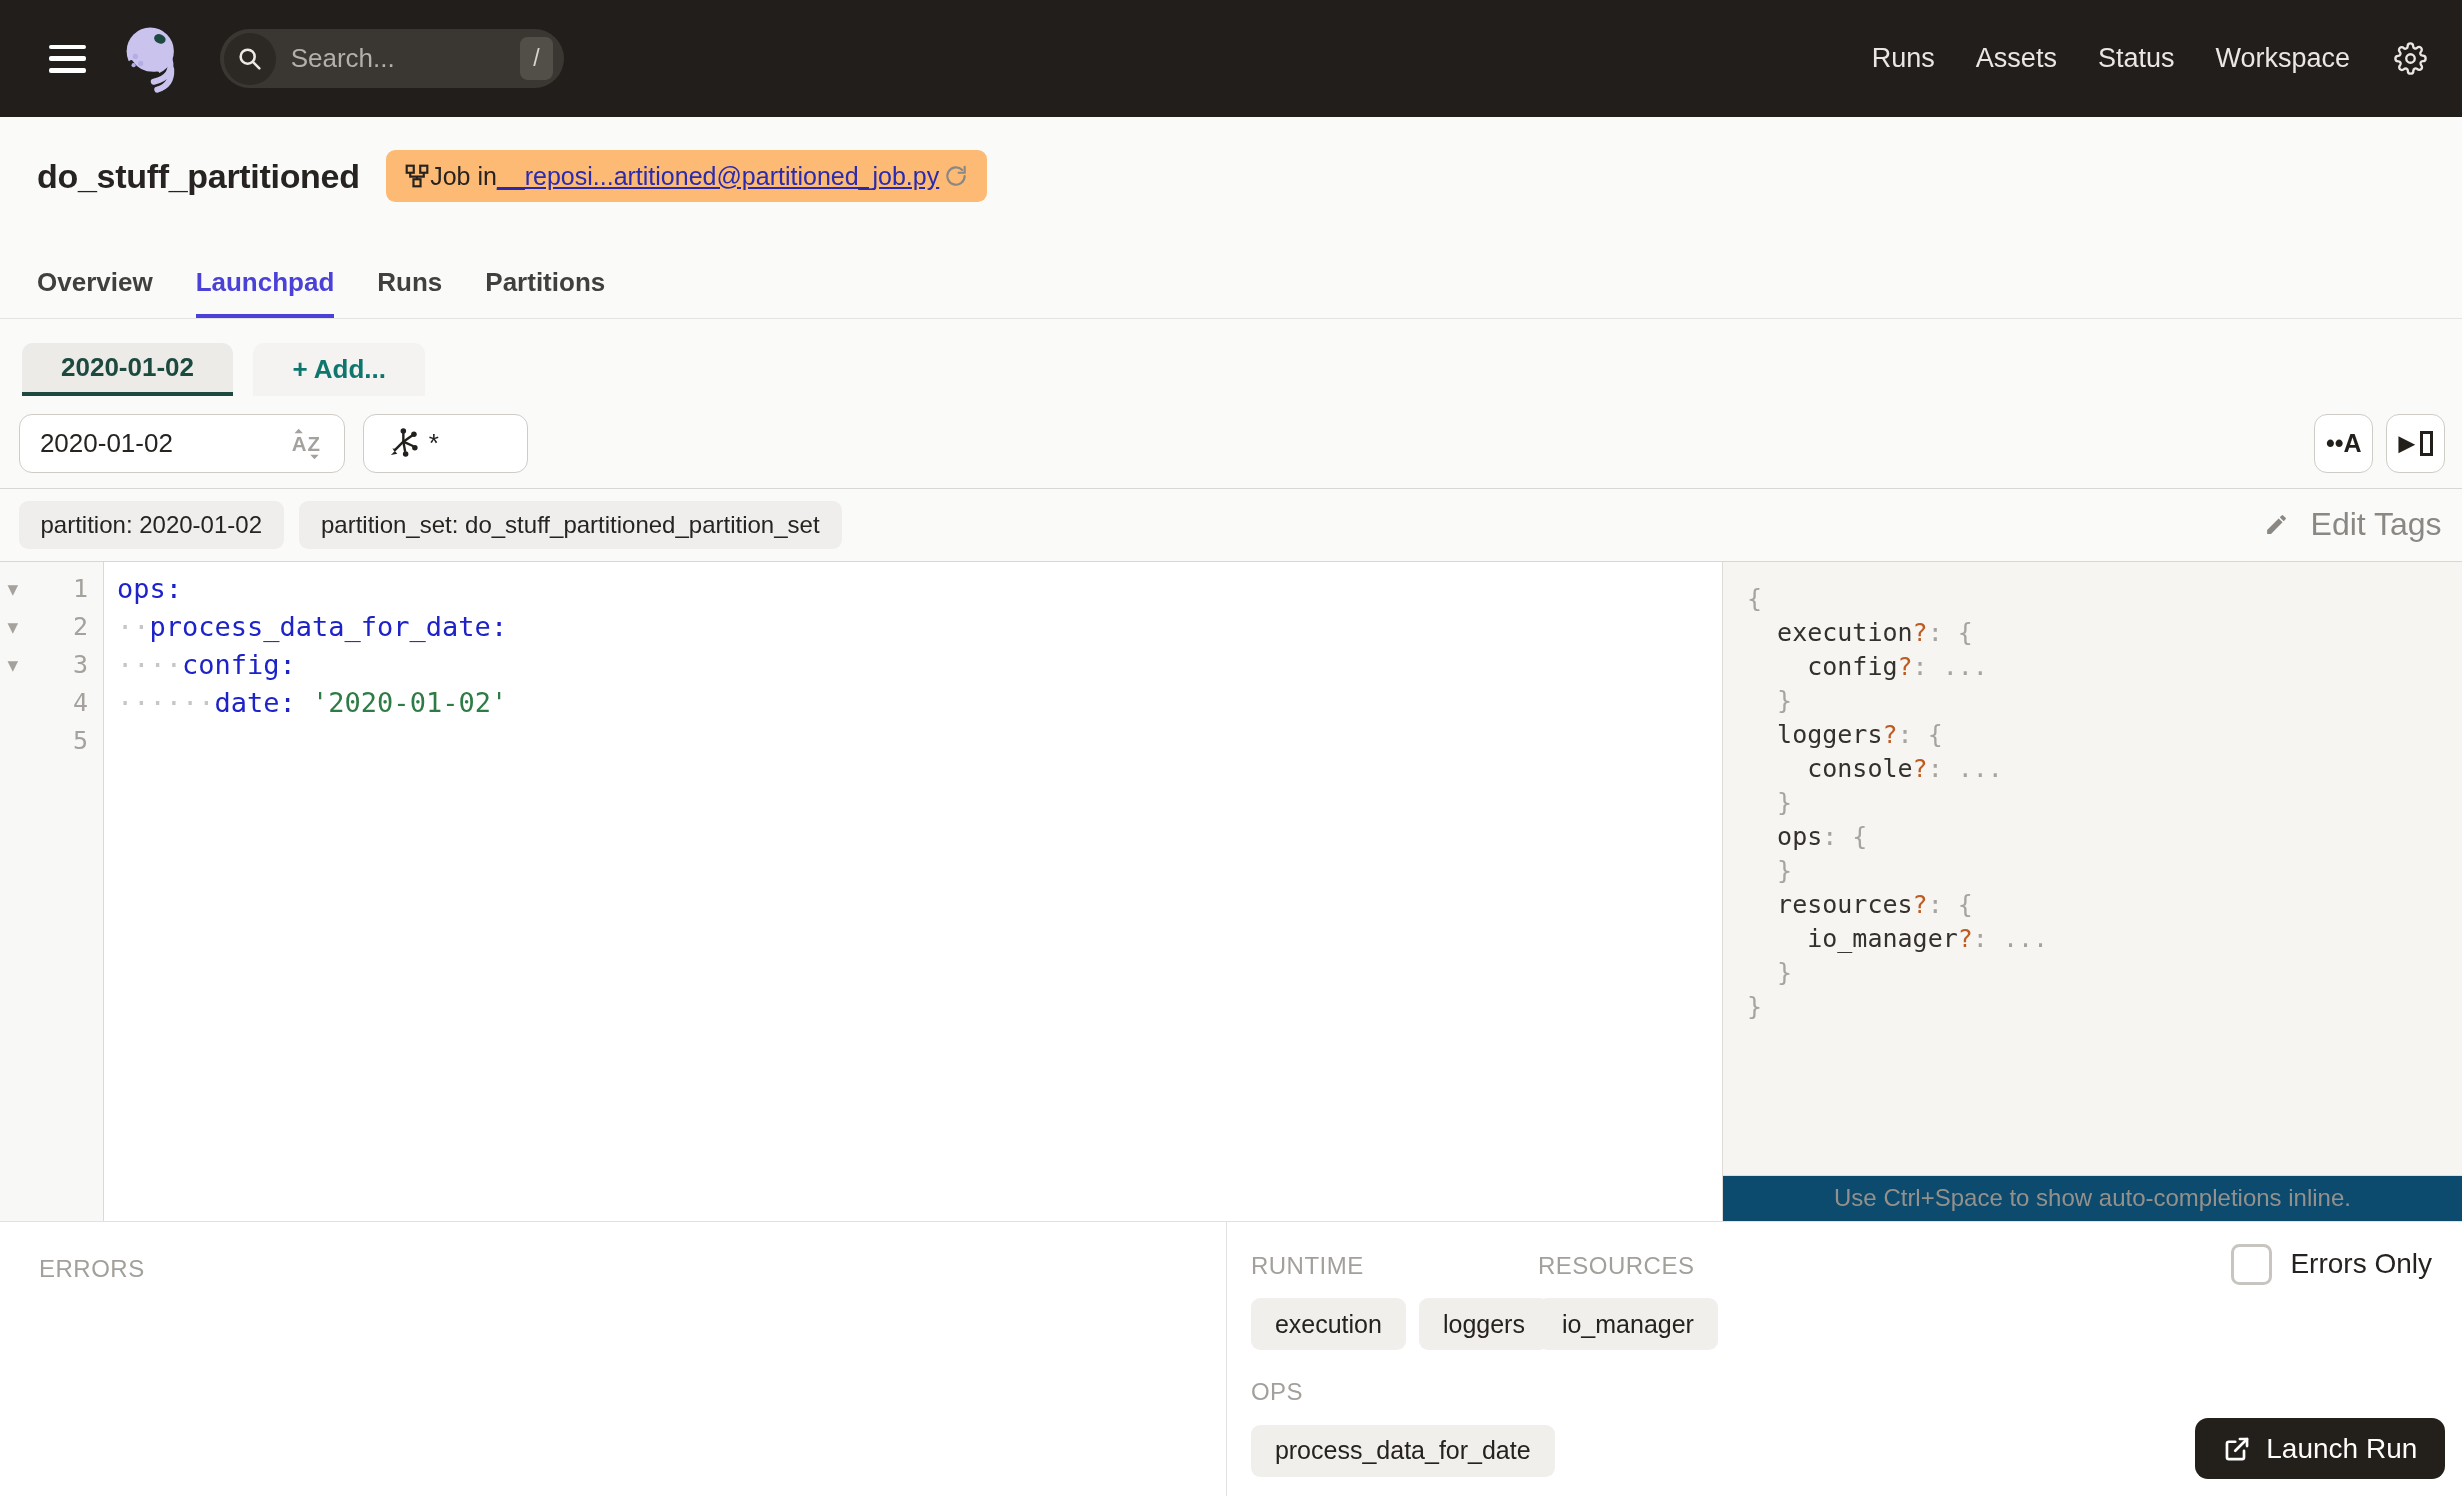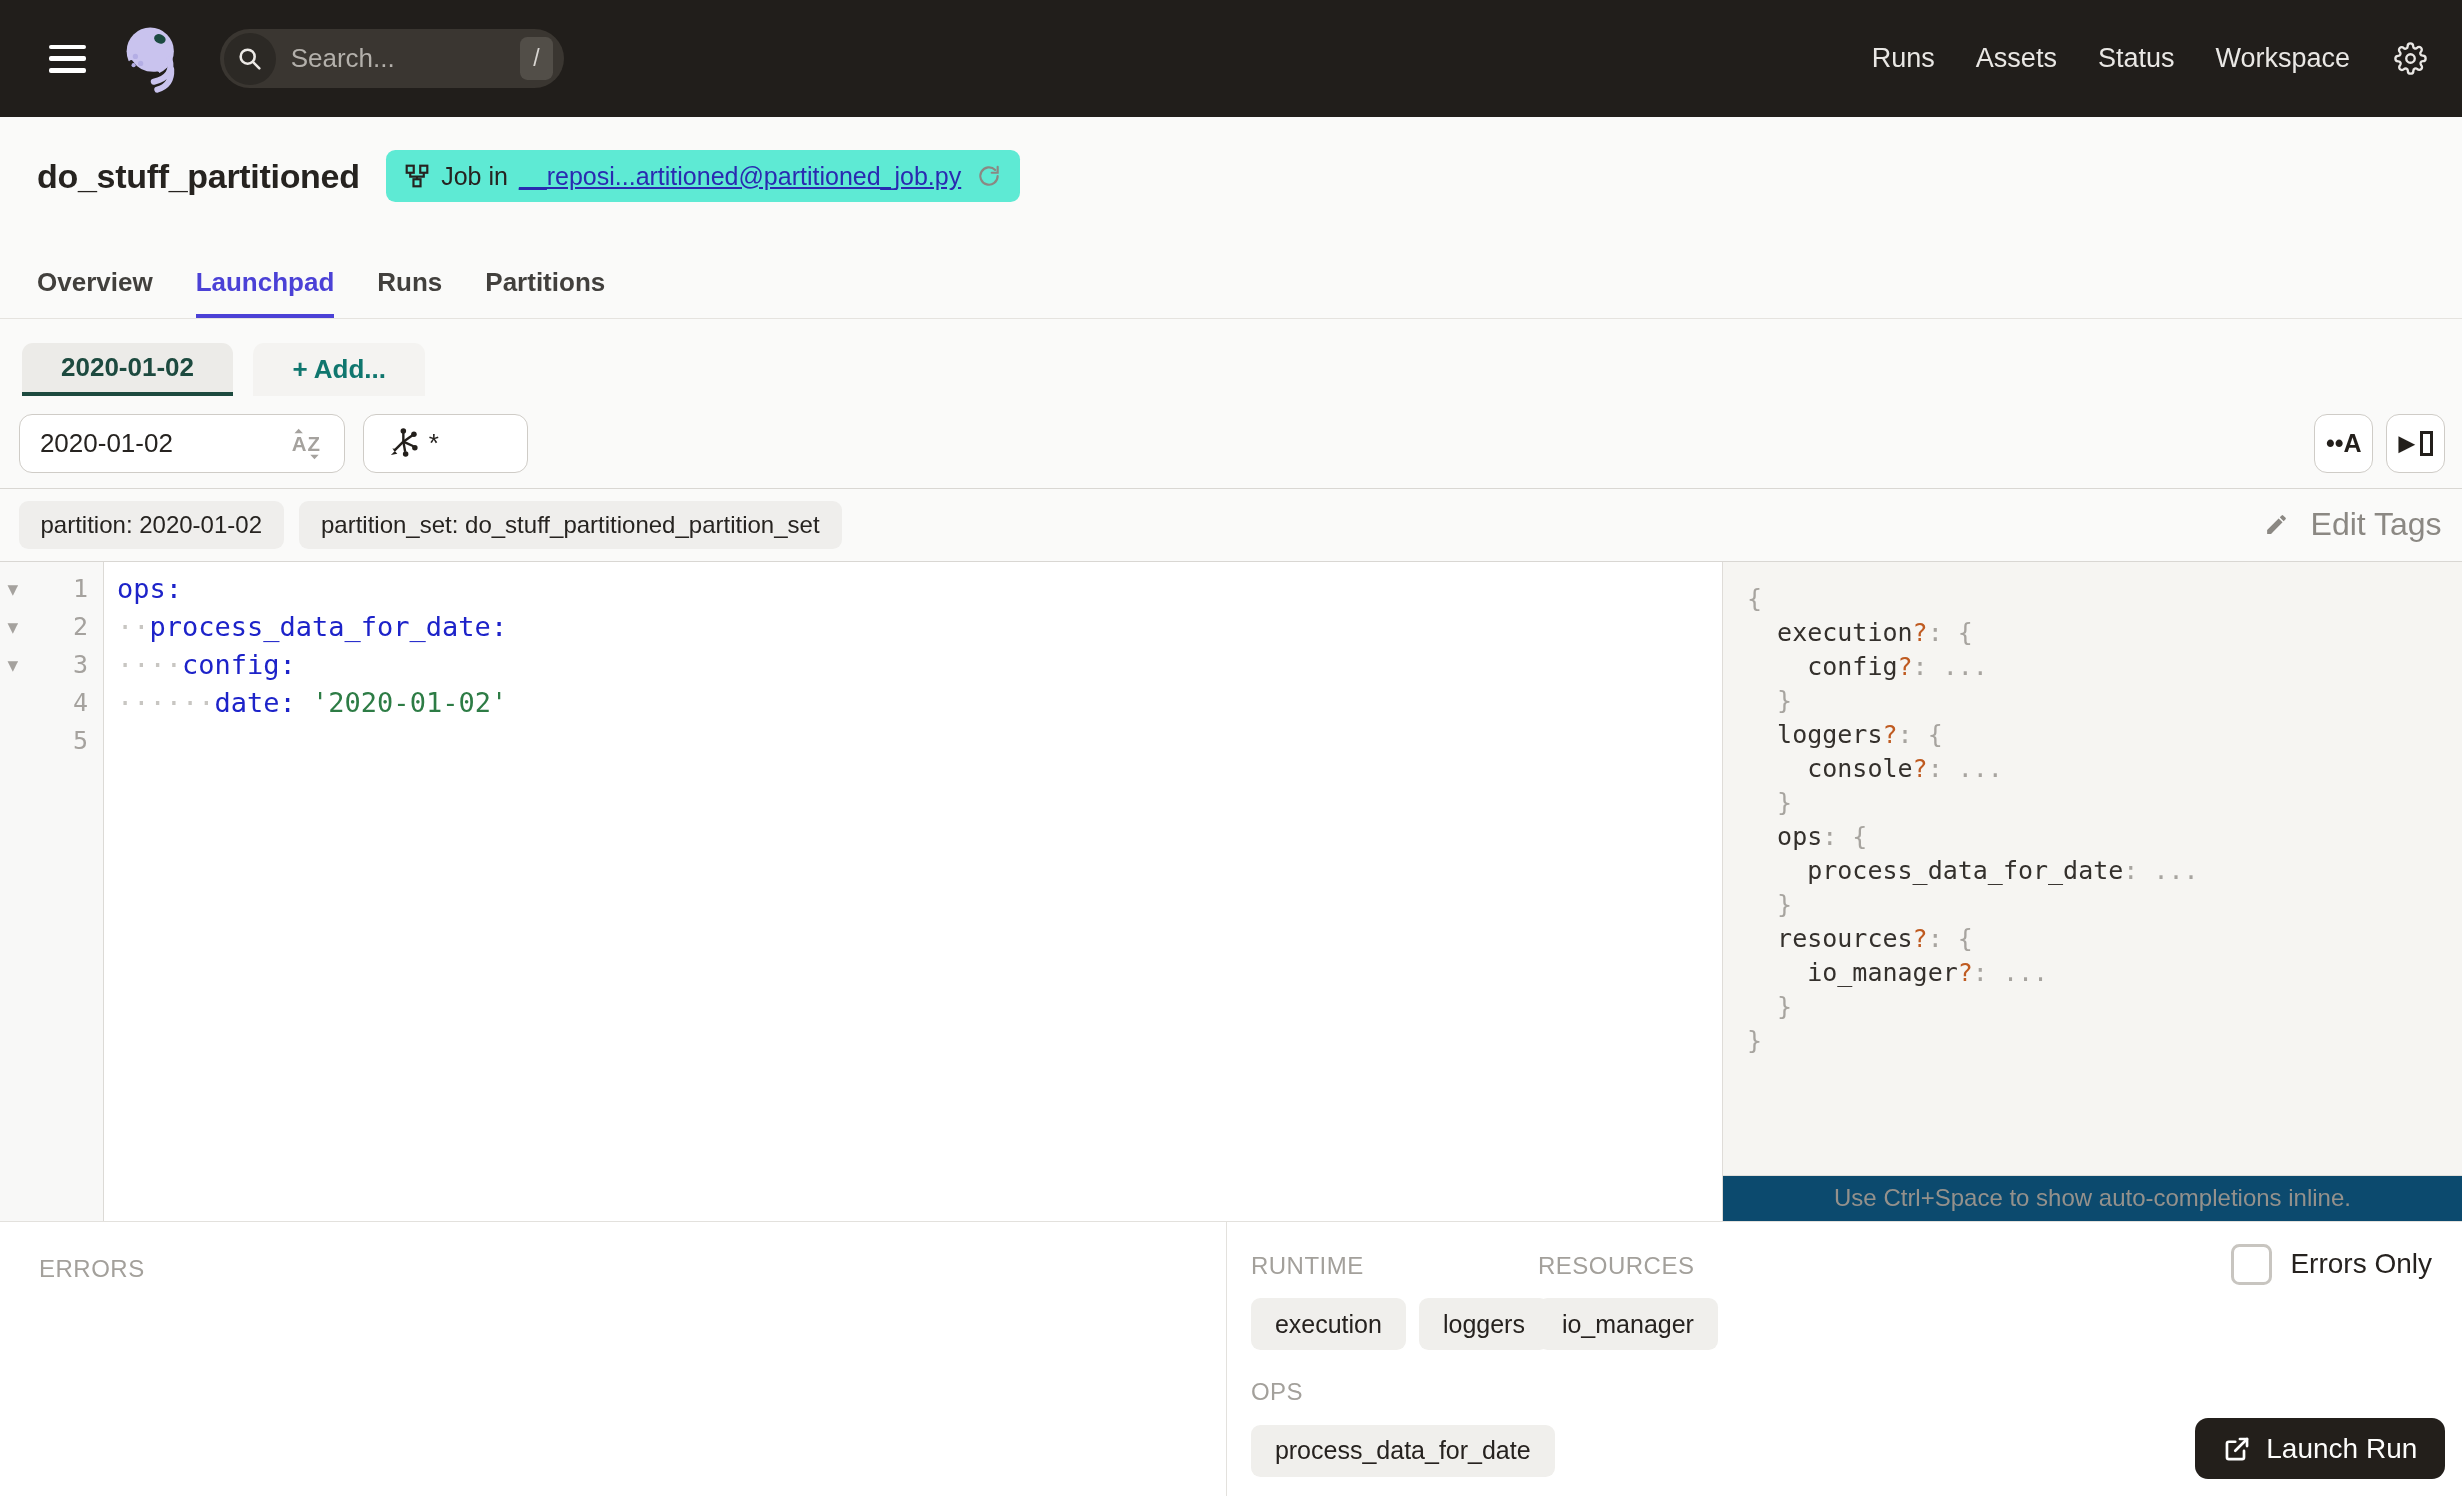--- a/index.html
+++ b/index.html
@@ -33,21 +33,21 @@
   .search-placeholder{margin-left:15px;font-size:26px;color:#b3b0ab;flex:1;}
   .slash-badge{width:33px;height:43px;border-radius:7.4px;background:#524e48;color:#d9d6d2;font-size:23px;display:flex;align-items:center;justify-content:center;}
   .topnav{margin-left:auto;display:flex;align-items:center;gap:41px;}
   .nav-link{color:#e9e7e4;font-size:27px;font-weight:500;cursor:pointer;}
   .gear{margin-left:44px;display:flex;align-items:center;cursor:pointer;}
 
   
   .page-head{height:202px;background:var(--pagebg);border-bottom:0.9px solid var(--border);display:flex;flex-direction:column;}
   .title-row{display:flex;align-items:center;padding:33px 37px 0 37px;}
   .page-title{font-size:34px;font-weight:700;color:#262320;letter-spacing:-0.3px;}
-  .job-badge{margin-left:26px;display:inline-flex;align-items:center;gap:11px;background:#5eead4;border-radius:9.3px;height:52px;padding:0 18.5px;font-size:25px;}
+  .job-badge{margin-left:26px;display:inline-flex;align-items:center;background:#fdba74;border-radius:9.3px;height:52px;padding:0 18.5px;font-size:25px;}
   .job-badge .link{color:var(--link);text-decoration:underline;}
   .job-badge .refresh{display:flex;align-items:center;margin-left:3.7px;cursor:pointer;}
   .tabs{margin-top:auto;display:flex;gap:43px;padding-left:37px;}
   .tab{font-size:26px;font-weight:600;color:#42403d;padding-bottom:20.4px;cursor:pointer;}
   .tab.active{color:var(--accent);border-bottom:4.6px solid var(--accent);padding-bottom:15px;margin-bottom:0;}
 
   
   .launch-top{background:var(--pagebg);}
   .ptabs{padding:24px 0 0 22px;display:flex;gap:20.4px;}
   .ptab{height:53px;display:inline-flex;align-items:center;padding:0 39px;font-size:26px;font-weight:700;border-radius:11px 11px 0 0;cursor:pointer;}
@@ -267,21 +267,20 @@
   <div class="schema-panel">
     <div class="schema-body" id="schema">
         <div class="s-line"><span class="s-p">{</span></div>
         <div class="s-line"><span class="s-p">  </span><span class="s-k">execution</span><span class="s-q">?</span><span class="s-p">: {</span></div>
         <div class="s-line"><span class="s-p">    </span><span class="s-k">config</span><span class="s-q">?</span><span class="s-p">: ...</span></div>
         <div class="s-line"><span class="s-p">  }</span></div>
         <div class="s-line"><span class="s-p">  </span><span class="s-k">loggers</span><span class="s-q">?</span><span class="s-p">: {</span></div>
         <div class="s-line"><span class="s-p">    </span><span class="s-k">console</span><span class="s-q">?</span><span class="s-p">: ...</span></div>
         <div class="s-line"><span class="s-p">  }</span></div>
         <div class="s-line"><span class="s-p">  </span><span class="s-k">ops</span><span class="s-p">: {</span></div>
-        <div class="s-line"><span class="s-p">    </span><span class="s-k">process_data_for_date</span><span class="s-p">: ...</span></div>
         <div class="s-line"><span class="s-p">  }</span></div>
         <div class="s-line"><span class="s-p">  </span><span class="s-k">resources</span><span class="s-q">?</span><span class="s-p">: {</span></div>
         <div class="s-line"><span class="s-p">    </span><span class="s-k">io_manager</span><span class="s-q">?</span><span class="s-p">: ...</span></div>
         <div class="s-line"><span class="s-p">  }</span></div>
         <div class="s-line"><span class="s-p">}</span></div>
       </div>
     <div class="schema-hint">Use Ctrl+Space to show auto-completions inline.</div>
   </div>
 </div>
 

